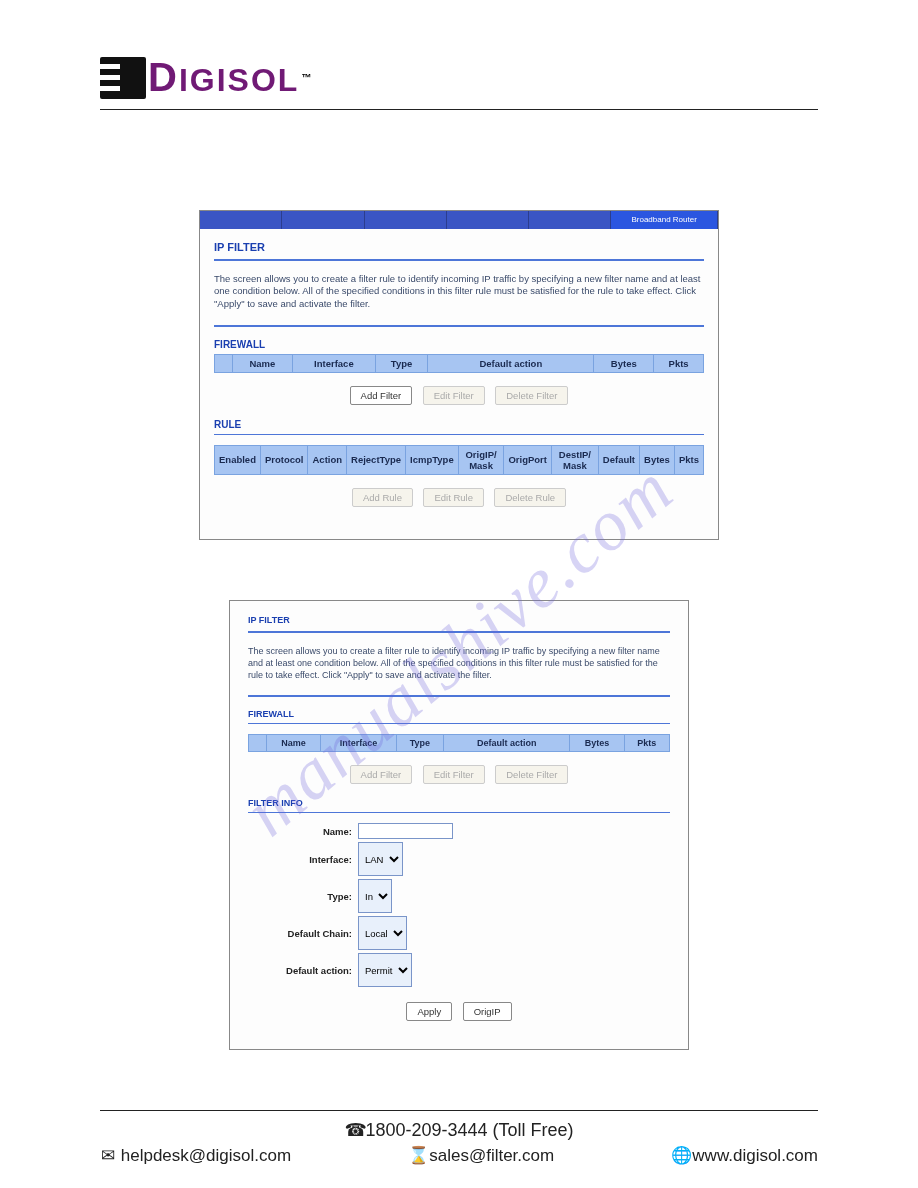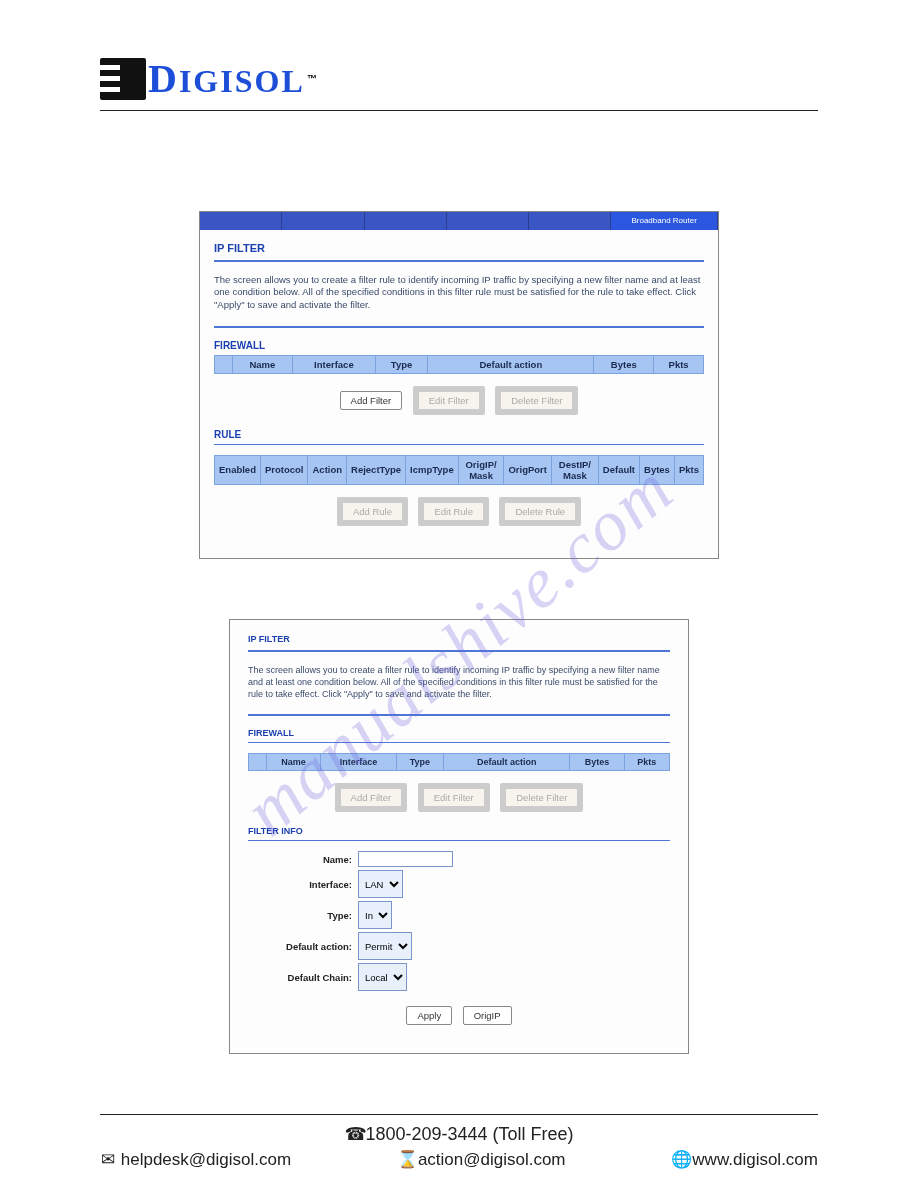--- a/index.html
+++ b/index.html
@@ -3,21 +3,21 @@
 <meta charset="utf-8">
 <style>
   * { box-sizing: border-box; margin: 0; padding: 0; }
   body { font-family: Arial, Helvetica, sans-serif; background: #fff; width: 918px; margin: 0 auto; position: relative; }
   .page { padding: 55px 100px 40px 100px; }
   .logo-row { border-bottom: 1.5px solid #222; padding-bottom: 6px; margin-bottom: 100px; }
   .logo { display: inline-flex; align-items: center; font-weight: 900; letter-spacing: 2px; }
   .logo-mark { width: 46px; height: 42px; background: #111; border-radius: 2px; margin-right: 2px; position: relative; }
   .logo-mark::before { content: ""; position: absolute; left: 0; top: 7px; width: 20px; height: 5px; background: #fff; }
   .logo-mark::after { content: ""; position: absolute; left: 0; top: 18px; width: 20px; height: 5px; background: #fff; box-shadow: 0 11px 0 #fff; }
-  .logo-text { font-size: 32px; font-family: Liberation Serif, serif; color: #1d4ed8; }
+  .logo-text { font-size: 32px; font-family: Liberation Sans, sans-serif; color: #701a75; }
   .logo-tm { font-size: 10px; vertical-align: super; margin-left: 2px; }
 
   
   .panel { margin: 0 auto 60px auto; border: 1px solid #888; background: #fdfdfd; }
   .panel1 { width: 520px; }
   .panel2 { width: 460px; }
 
   .topbar { display: flex; height: 18px; }
   .topbar .seg { flex: 1; background: #3a55c4; border-right: 1px solid #2b3d8e; }
   .topbar .seg.brand { flex: 1.3; background: #2b56e0; color: #fff; font-size: 8px; text-align: center; line-height: 18px; }
@@ -28,28 +28,28 @@
   .hr-thin { height: 1px; background: #4d76d8; margin-bottom: 10px; }
   .desc { font-size: 9.5px; color: #3a4a6a; line-height: 1.35; margin-bottom: 14px; }
 
   .section-label { color: #1a3fb0; font-weight: bold; font-size: 10px; margin: 6px 0 4px; }
 
   table.hdr { width: 100%; border-collapse: collapse; font-size: 9.5px; margin-bottom: 12px; }
   table.hdr th { background: #a7c5f2; border: 1px solid #7aa3e0; padding: 3px 4px; font-weight: bold; color: #1a2a50; text-align: center; }
   table.hdr th.lead { width: 18px; background: #a7c5f2; }
 
   .btnrow { text-align: center; margin: 6px 0 14px; }
-  .btn { display: inline-block; font-size: 9.5px; padding: 3px 10px; border: 6px solid #a21caf; background: #f2f0e8; color: #333; margin: 0 3px; border-radius: 2px; }
+  .btn { display: inline-block; font-size: 9.5px; padding: 3px 10px; border: 1px solid #a21caf; background: #f2f0e8; color: #333; margin: 0 3px; border-radius: 2px; }
   .btn.primary { background: #fff; border: 1px solid #888; }
   .btn.disabled { color: #aaa; background: #f6f4ec; border-color: #ccc; }
 
   .formrow { display: flex; align-items: center; margin: 3px 0; }
   .formrow label { width: 110px; text-align: right; font-size: 9.5px; font-weight: bold; color: #222; padding-right: 6px; }
   .formrow input[type=text] { width: 95px; height: 16px; border: 1px solid #7a95c9; font-size: 9px; padding: 0 3px; }
-  .formrow select { height: 28px; border: 1px solid #7a95c9; background: #e8f0fb; font-size: 9.5px; padding: 0 2px; }
+  .formrow select { height: 34px; border: 1px solid #7a95c9; background: #e8f0fb; font-size: 9.5px; padding: 0 2px; }
 
   .panel2 .inner { padding: 14px 18px; }
   .panel2 .desc, .panel2 .title, .panel2 .section-label, .panel2 table.hdr th { font-size: 9px; }
 
   
   .watermark { position: absolute; left: 50%; top: 650px; transform: translate(-50%, -50%) rotate(-40deg); font-size: 72px; color: rgba(110,100,220,0.28); font-style: italic; font-family: "Brush Script MT", cursive; pointer-events: none; white-space: nowrap; letter-spacing: 2px; }
 
   
   .footer { border-top: 1.5px solid #222; margin-top: 46px; padding-top: 8px; text-align: center; }
   .f1 { font-size: 18px; color: #222; margin-bottom: 4px; }
@@ -170,26 +170,26 @@
       </div>
       <div class="formrow">
         <label>Interface:</label>
         <select><option>LAN</option></select>
       </div>
       <div class="formrow">
         <label>Type:</label>
         <select><option>In</option></select>
       </div>
       <div class="formrow">
+        <label>Default Chain:</label>
+        <select><option>Local</option></select>
+      </div>
+      <div class="formrow">
         <label>Default action:</label>
         <select><option>Permit</option></select>
-      </div>
-      <div class="formrow">
-        <label>Default Chain:</label>
-        <select><option>Local</option></select>
       </div>
 
       <div class="btnrow" style="margin-top:14px;">
         <span class="btn primary">Apply</span>
         <span class="btn primary">OrigIP</span>
       </div>
     </div>
   </div>
 
   <div class="footer">
@@ -197,21 +197,21 @@
       <span class="ficon">☎</span>
       <span>1800-209-3444 (Toll Free)</span>
     </div>
     <div class="f2">
       <span>
         <span class="ficon">✉</span>
         <span>helpdesk@digisol.com</span>
       </span>
       <span>
         <span class="ficon">⌛</span>
-        <span>action@digisol.com</span>
+        <span>sales@filter.com</span>
       </span>
       <span>
         <span class="ficon">🌐</span>
         <span>www.digisol.com</span>
       </span>
     </div>
   </div>
 
 </div>
 

